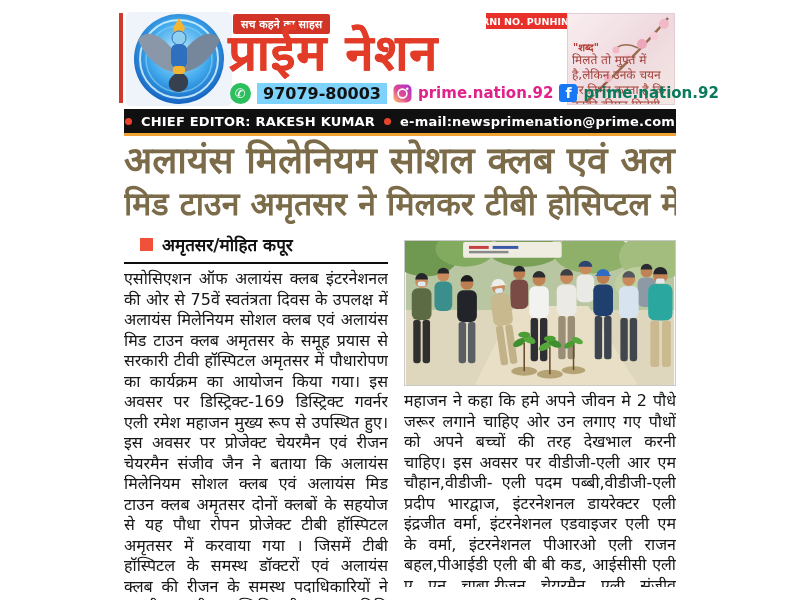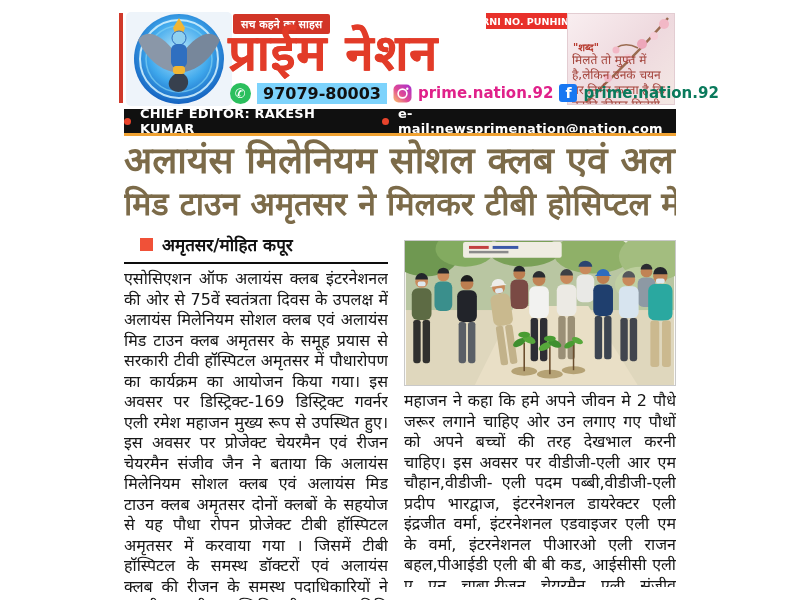--- a/index.html
+++ b/index.html
@@ -136,21 +136,21 @@
   </svg>
   <span class="ig-handle">prime.nation.92</span>
   <span class="fb-badge">f</span>
   <span class="fb-handle">prime.nation.92</span>
 </div>
 
 <div class="abs editor-bar">
   <span class="dot"></span>
   <span>CHIEF EDITOR: RAKESH KUMAR</span>
   <span class="dot"></span>
-  <span>e-mail:newsprimenation@nation.com</span>
+  <span>e-mail:newsprimenation@prime.com</span>
 </div>
 <div class="abs orange-rule"></div>
 
 <div class="abs headline">
   <div class="hl1">अलायंस मिलेनियम सोशल क्लब एवं अलायंस क्लब</div>
   <div class="hl2">मिड टाउन अमृतसर ने मिलकर टीबी होसिप्टल में किया पौधा रोपन</div>
 </div>
 
 <div class="abs byline">
   <span class="by-square"></span>

